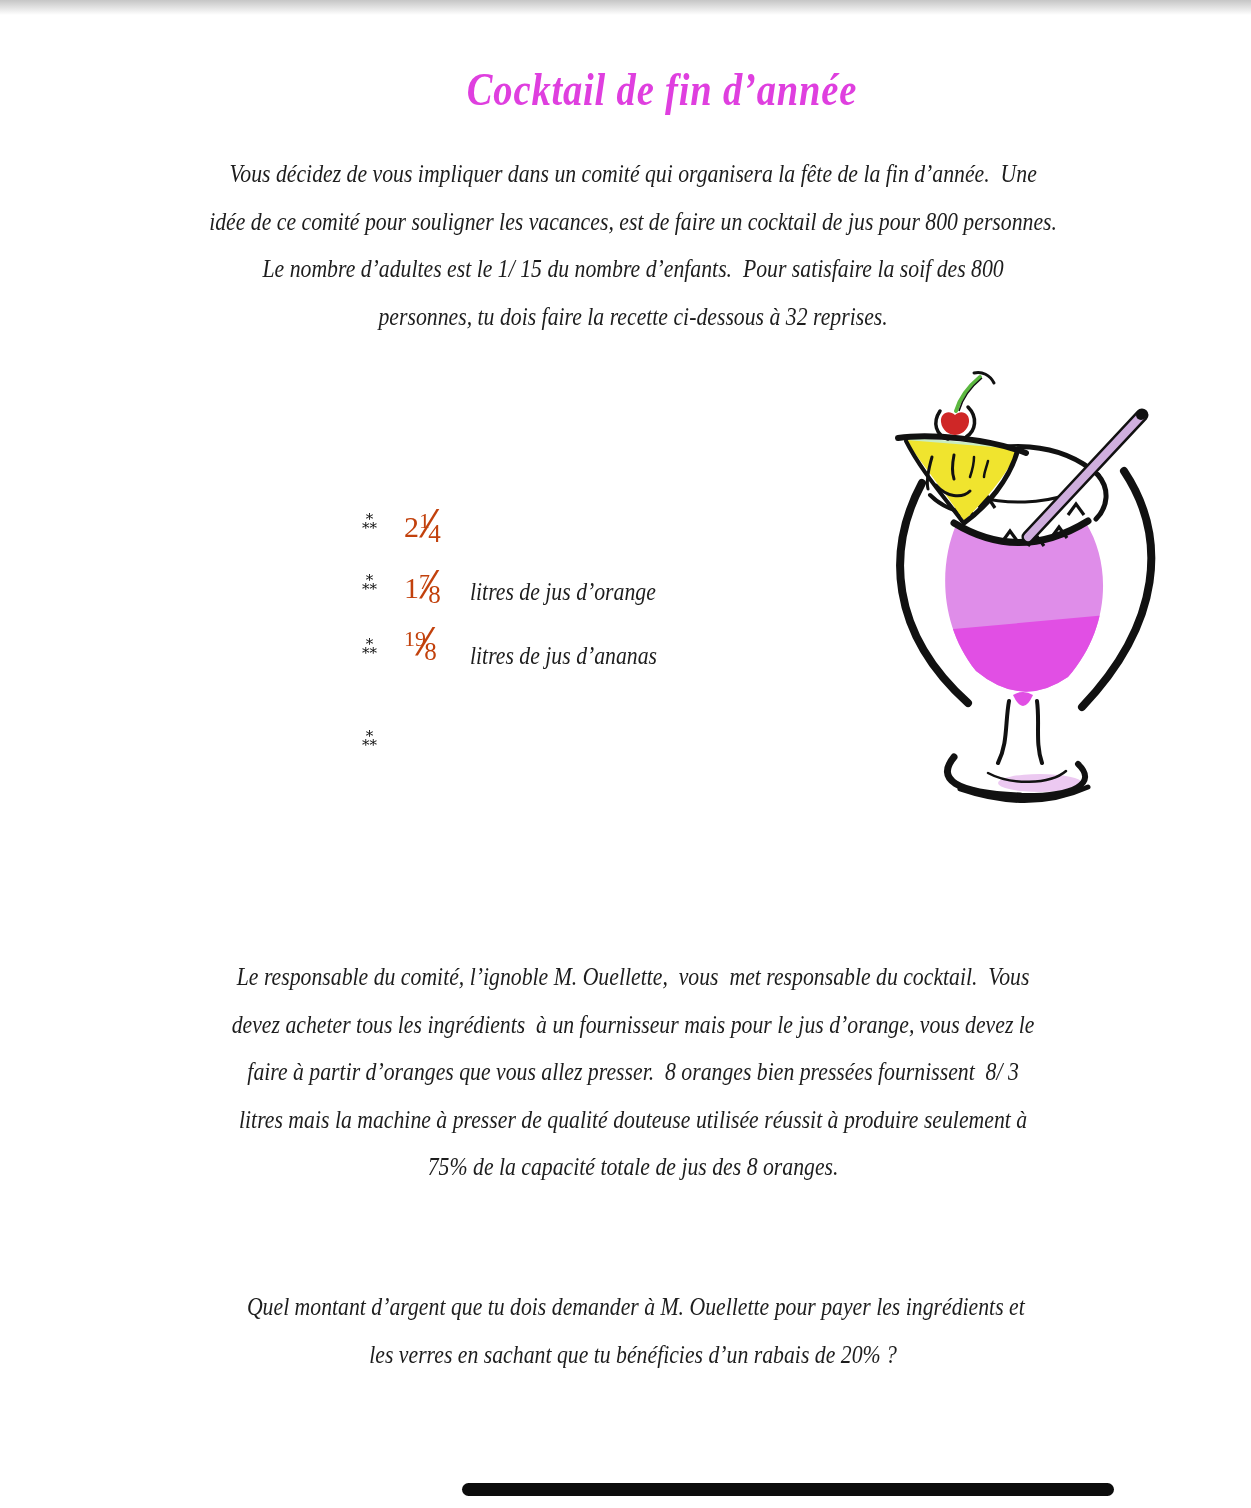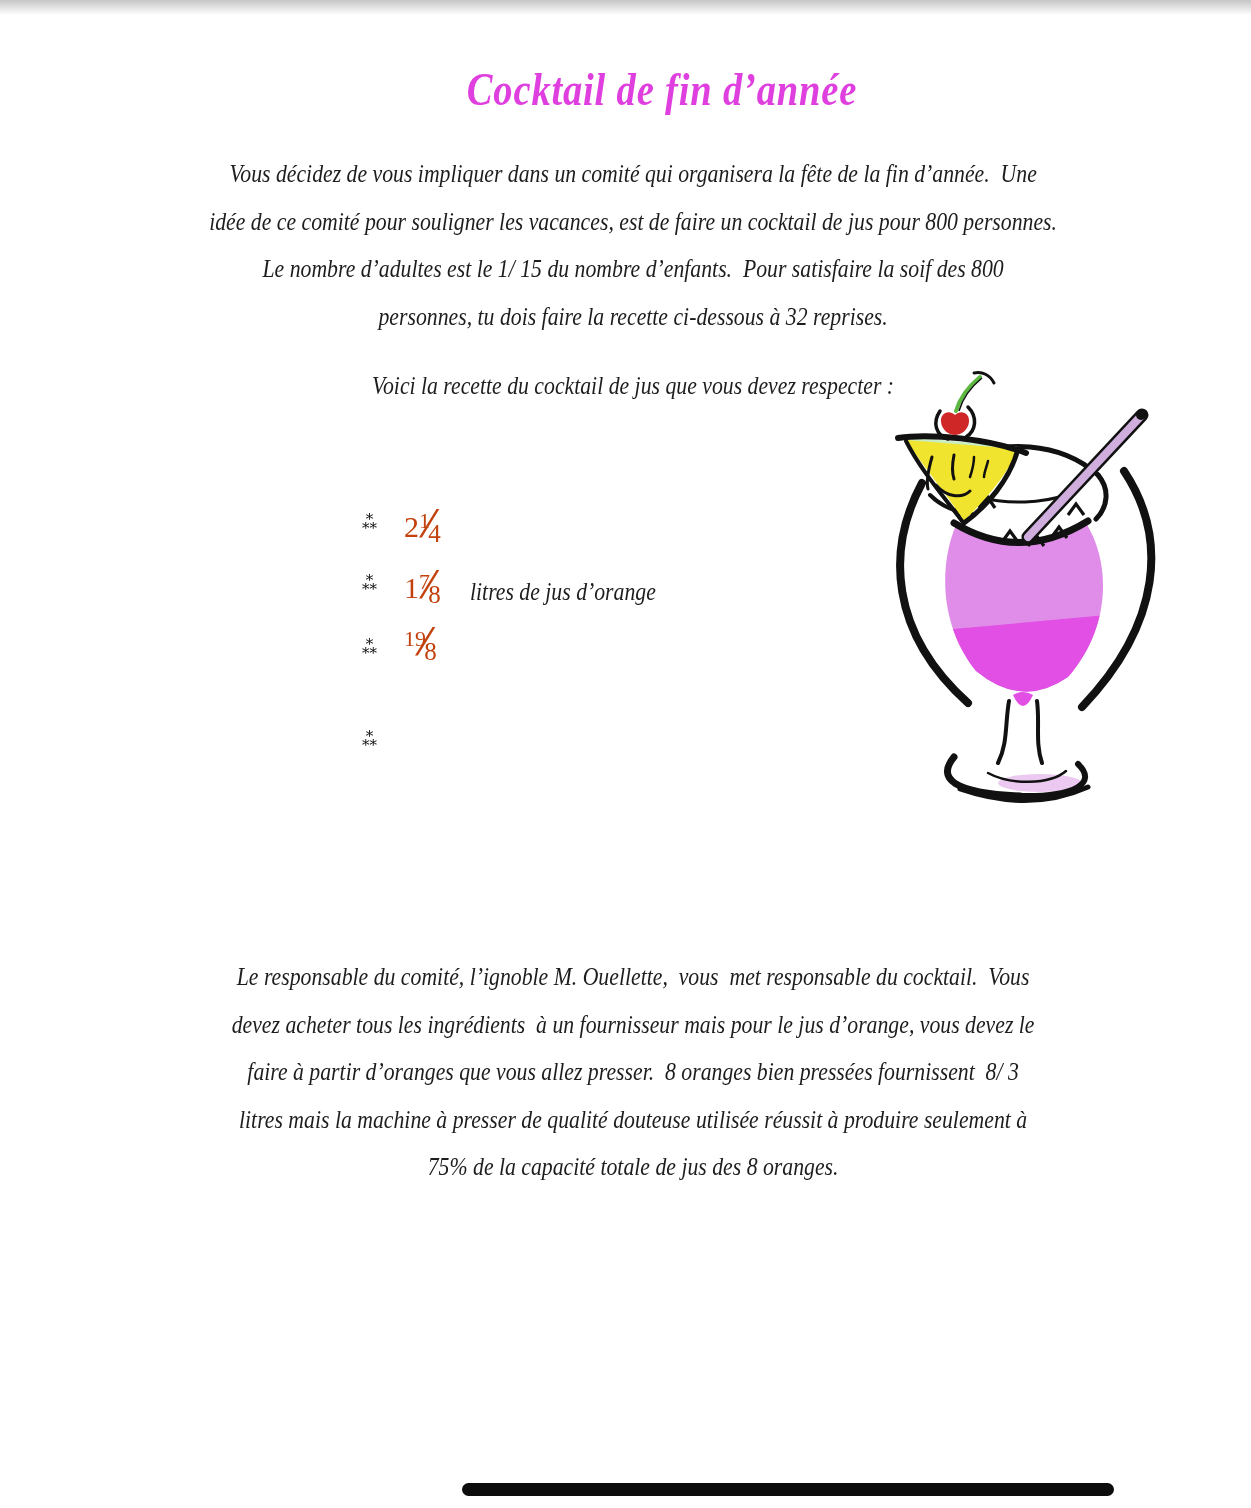--- a/index.html
+++ b/index.html
@@ -39,23 +39,20 @@
     <span class="title">Cocktail de fin d’année</span>
   </div>
 
   <div class="para" style="top:150px;">
     <div class="hand squeeze">Vous décidez de vous impliquer dans un comité qui organisera la fête de la fin d’année.  Une</div>
     <div class="hand squeeze">idée de ce comité pour souligner les vacances, est de faire un cocktail de jus pour 800 personnes.</div>
     <div class="hand squeeze">Le nombre d’adultes est le 1/ 15 du nombre d’enfants.  Pour satisfaire la soif des 800</div>
     <div class="hand squeeze">personnes, tu dois faire la recette ci-dessous à 32 reprises.</div>
   </div>
 
-  <div class="para" style="top:362px;">
-    <div class="hand squeeze">Voici la recette du cocktail de jus que vous devez respecter :</div>
-  </div>
 
   <div class="rrow" style="top:500px;">
     <span class="asterism">
       <span>*</span>
       <span>**</span>
     </span>
     <span class="frac">
       <span class="whole">2</span><span class="num">1</span><span class="fsl">⁄</span><span class="den">4</span>
     </span>
   </div>
@@ -73,20 +70,23 @@
     </span>
   </div>
 
   <div class="rrow" style="top:618px;">
     <span class="asterism" style="top:22px;">
       <span>*</span>
       <span>**</span>
     </span>
     <span class="frac">
       <span class="whole"></span><span class="num">19</span><span class="fsl">⁄</span><span class="den">8</span>
+    </span>
+    <span class="rlabel" style="top:14px;">
+      <span class="hand squeeze" style="width:600px;">litres de jus d’ananas</span>
     </span>
   </div>
 
   <div class="rrow" style="top:712px;height:110px;">
     <span class="asterism" style="top:20px;">
       <span>*</span>
       <span>**</span>
     </span>
   </div>
 
@@ -171,16 +171,20 @@
   </svg>
 
   <div class="para" style="top:953px;">
     <div class="hand squeeze">Le responsable du comité, l’ignoble M. Ouellette,  vous  met responsable du cocktail.  Vous</div>
     <div class="hand squeeze">devez acheter tous les ingrédients  à un fournisseur mais pour le jus d’orange, vous devez le</div>
     <div class="hand squeeze">faire à partir d’oranges que vous allez presser.  8 oranges bien pressées fournissent  8/ 3</div>
     <div class="hand squeeze">litres mais la machine à presser de qualité douteuse utilisée réussit à produire seulement à</div>
     <div class="hand squeeze">75% de la capacité totale de jus des 8 oranges.</div>
   </div>
 
+  <div class="para" style="top:1283px;">
+    <div class="hand squeeze"> Quel montant d’argent que tu dois demander à M. Ouellette pour payer les ingrédients et</div>
+    <div class="hand squeeze">les verres en sachant que tu bénéficies d’un rabais de 20% ?</div>
+  </div>
 
   <div class="bottombar"></div>
 
 </div>
 
 </body></html>

